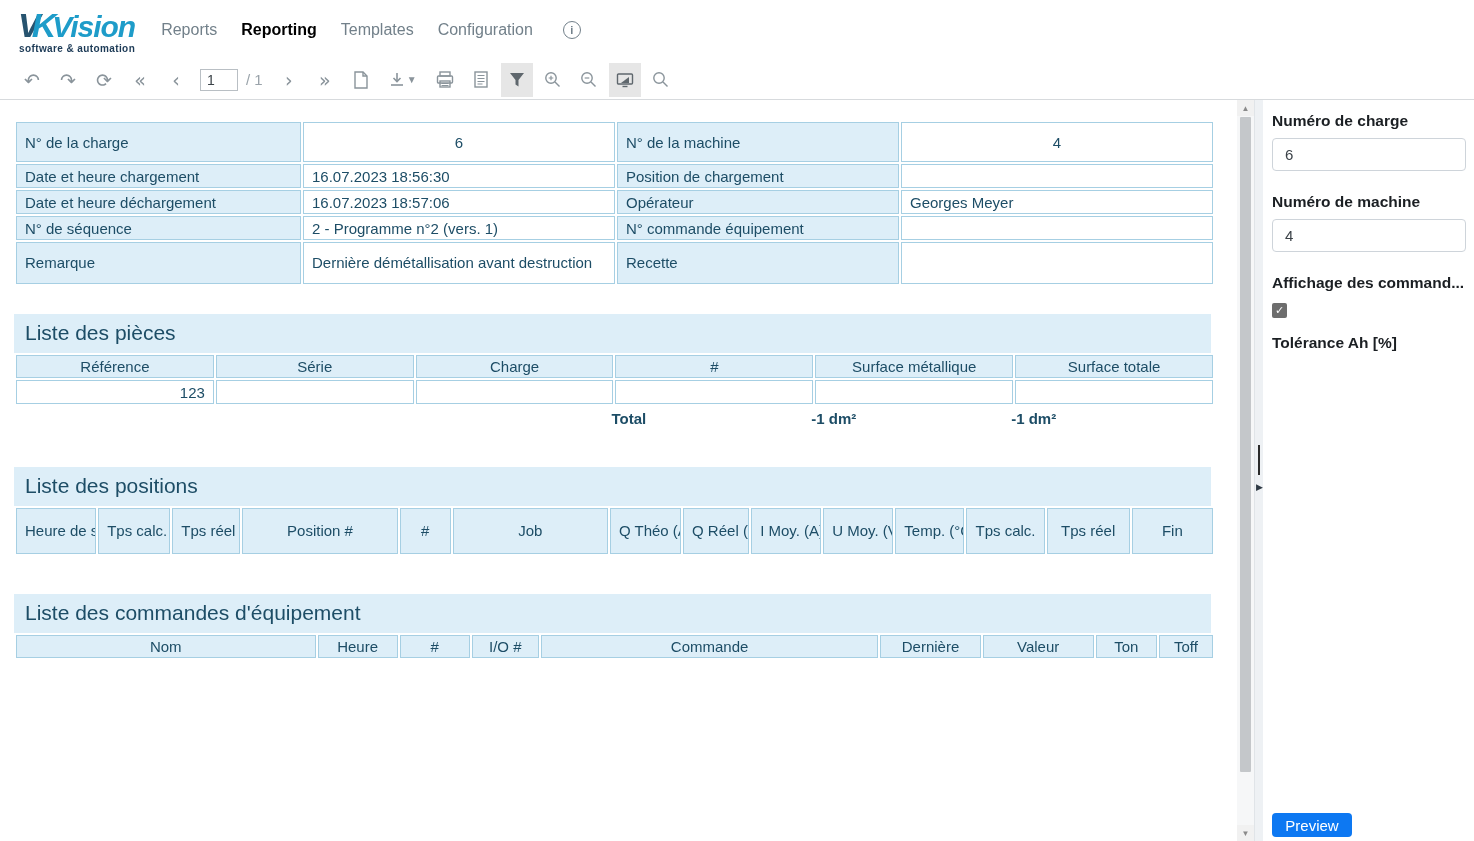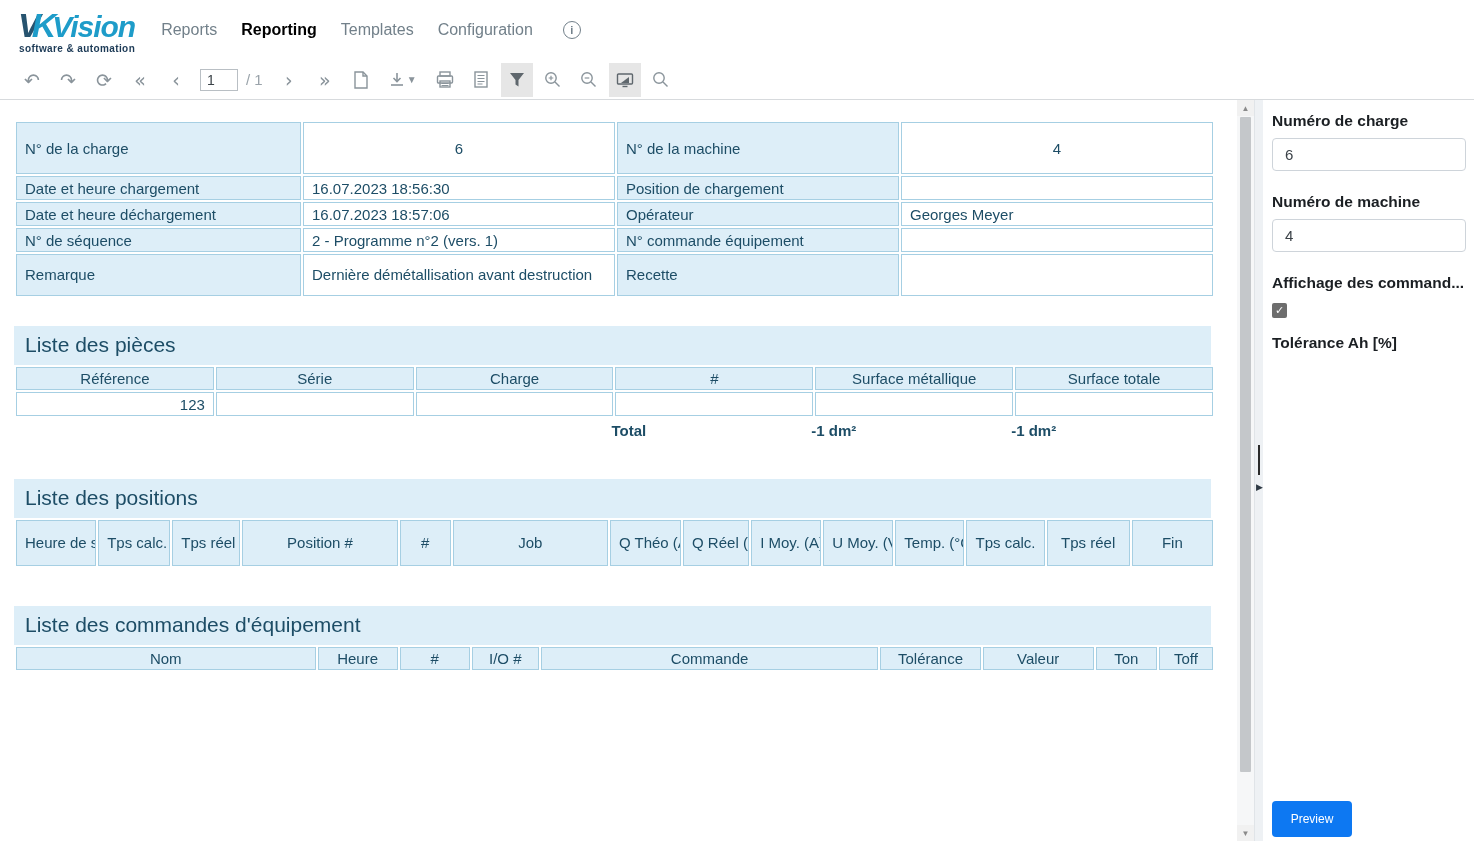--- a/index.html
+++ b/index.html
@@ -38,21 +38,21 @@
   .content-row { display:flex; height:741px; }
   .report-viewport { width:1237px; position:relative; overflow:hidden; padding:20px 0 0 14px; }
 
   
   :root { --navy:#1d4d66; --cellborder:#a6cfe3; --headbg:#ddeef8; }
   table.rep { border-collapse:separate; border-spacing:2px; table-layout:fixed; color:var(--navy); }
   table.rep td, table.rep th { border:1px solid var(--cellborder); font-size:15px; font-weight:normal;
     padding:2px 8px; overflow:hidden; white-space:nowrap; }
   td.lbl { background:var(--headbg); text-align:left; }
   td.val { background:#fff; }
-  td.big { font-size:20px; height:52px; }
+  td.big { font-size:20px; height:40px; }
   td.center { text-align:center; }
   td.h24 { height:24px; }
   td.h42 { height:42px; white-space:normal; line-height:1.25; }
   td.hl { background:#f0c75f; color:#8b8b8b; position:relative; border-color:#f0c75f; }
   td.hl::after { content:""; position:absolute; left:calc(100% - 1px); top:-2px; bottom:-2px;
     width:17px; background:#f0c75f; }
 
   .section-bar { width:1197px; background:var(--headbg); border:1px solid var(--headbg);
     color:var(--navy); font-size:21px; padding:6px 10px 7px; }
   table.rep th { background:var(--headbg); text-align:center; color:var(--navy); }
@@ -78,22 +78,22 @@
 
   
   .sidebar { flex:1; position:relative; padding:12px 8px 0 9px; }
   .sb-label { font-size:15.5px; font-weight:bold; color:#1b1f23; margin-bottom:8px; }
   .sb-input { width:100%; height:33px; border:1px solid #ced4da; border-radius:4px;
     padding:0 12px; font-size:15px; color:#3b4248; font-family:inherit; }
   .sb-gap { height:22px; }
   .cbx { width:15px; height:15px; background:#6d6d6d; border-radius:2px; display:inline-flex;
     align-items:center; justify-content:center; cursor:pointer; margin-top:2px; }
   .cbx::after { content:"✓"; color:#fff; font-size:11px; font-weight:bold; line-height:1; }
-  .preview-btn { position:absolute; left:9px; bottom:4px; width:80px; height:36px;
-    background:#0d78f2; color:#fff; border:none; border-radius:4px; font-size:12px;
+  .preview-btn { position:absolute; left:9px; bottom:4px; width:80px; height:24px;
+    background:#0d78f2; color:#fff; border:none; border-radius:4px; font-size:15px;
     font-family:inherit; cursor:pointer; }
 </style>
 </head>
 <body>
 
 <div class="navbar">
   <div class="logo">
     <div class="logo-line">
       <span class="logo-v">V</span>
       <span class="logo-k">K</span>
@@ -334,21 +334,21 @@
           <col style="width:61px">
           <col style="width:54px">
         </colgroup>
       <tbody>
           <tr>
         <th>Nom</th>
         <th>Heure</th>
         <th>#</th>
         <th>I/O #</th>
         <th>Commande</th>
-        <th>Tolérance</th>
+        <th>Dernière</th>
         <th>Valeur</th>
         <th>Ton</th>
         <th>Toff</th>
       </tr>
     </tbody>
       </table>
   </div>
 
   <div class="v-scrollbar">
     <div class="sb-btn">▲</div>

